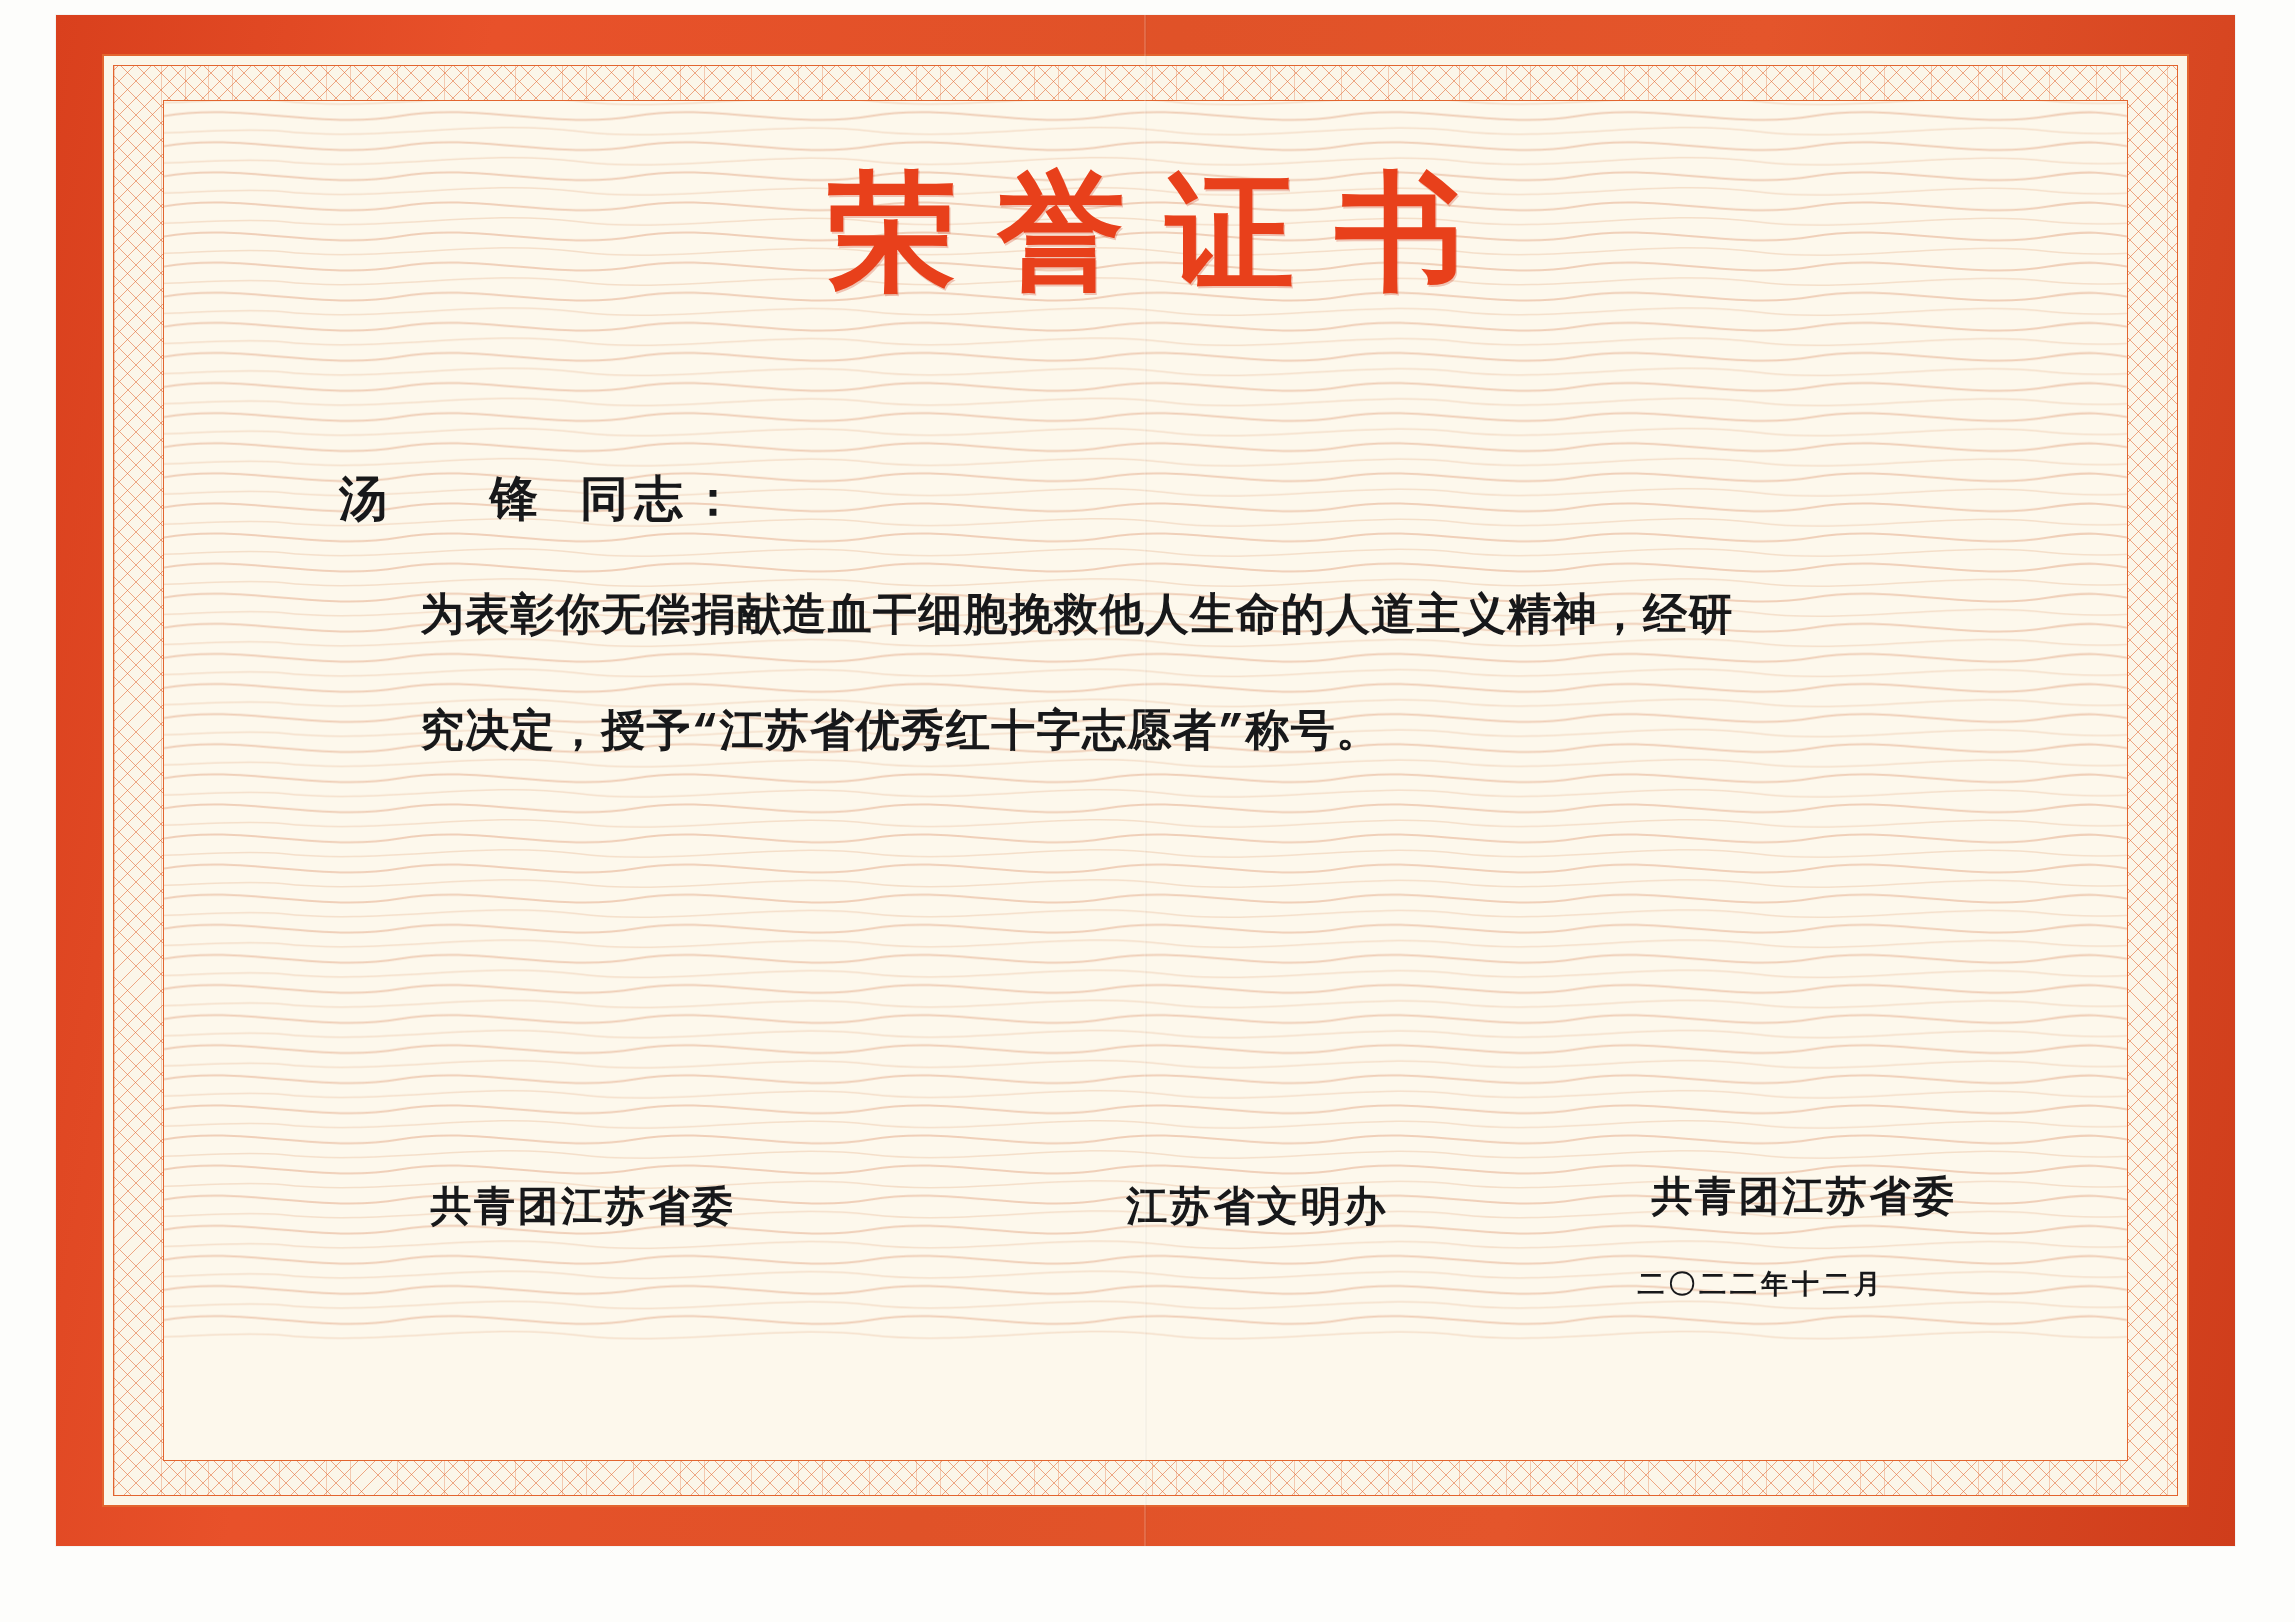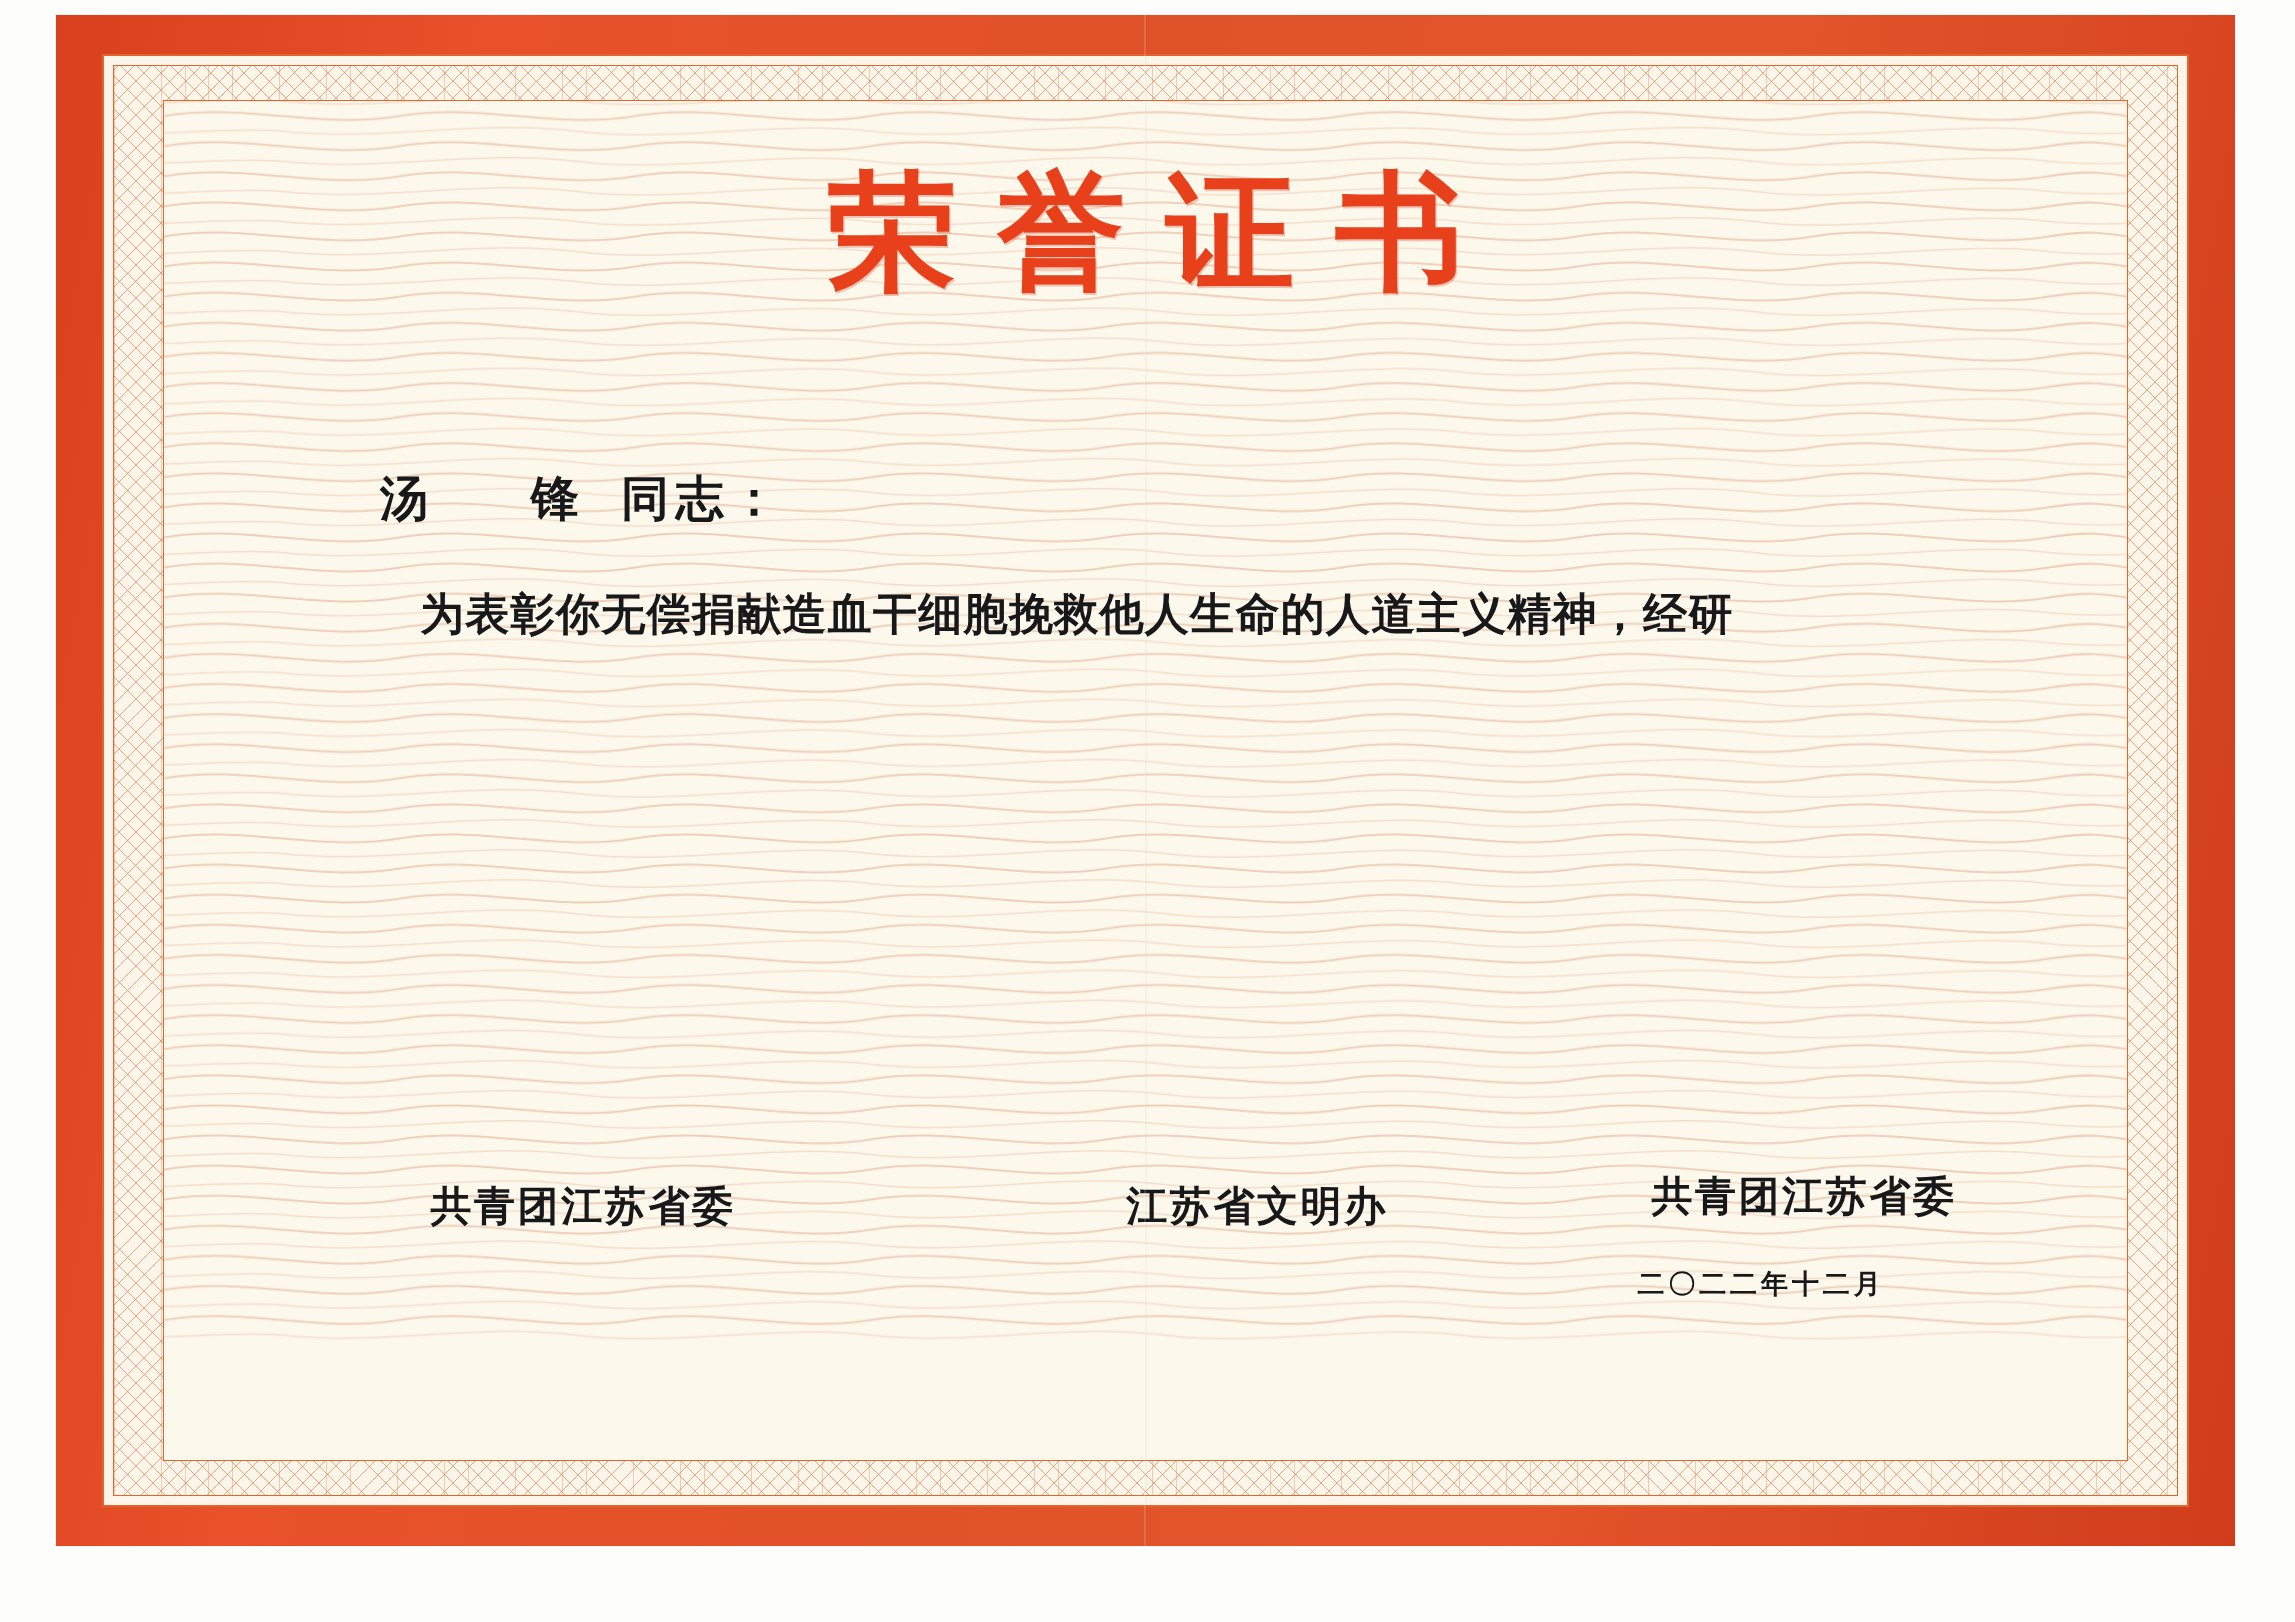--- a/index.html
+++ b/index.html
@@ -110,21 +110,20 @@
 
   .salutation {
     position: absolute;
     top: 366px;
     left: 175px;
     color: #17181a;
     font-size: 48px;
     font-weight: 700;
     letter-spacing: 6.5px;
     font-family: "DejaVu Serif", "Liberation Serif", serif;
-    margin-left: 41px;
   }
   .salutation .name {
     letter-spacing: 27.5px;
     margin-right: 14.4px;
   }
 
   .body-text {
     position: absolute;
     top: 458px;
     left: 164px;
@@ -205,20 +204,21 @@
         <div class="content">
 
           <div class="doc-title">荣誉证书</div>
 
           <div class="salutation">
             <span class="name">汤　锋</span><span>同志：</span>
           </div>
 
           <div class="body-text">
             <p>为表彰你无偿捐献造血干细胞挽救他人生命的人道主义精神，经研</p>
+            <p>究决定，授予“江苏省优秀红十字志愿者”称号。</p>
           </div>
 
           <div class="sign-row">
 
             <div class="sign-block sign-1">共青团江苏省委</div>
             <div class="sign-block sign-2">江苏省文明办</div>
             <div class="sign-block sign-3">共青团江苏省委</div>
             <div class="date-line">二〇二二年十二月</div>
 
           </div>

